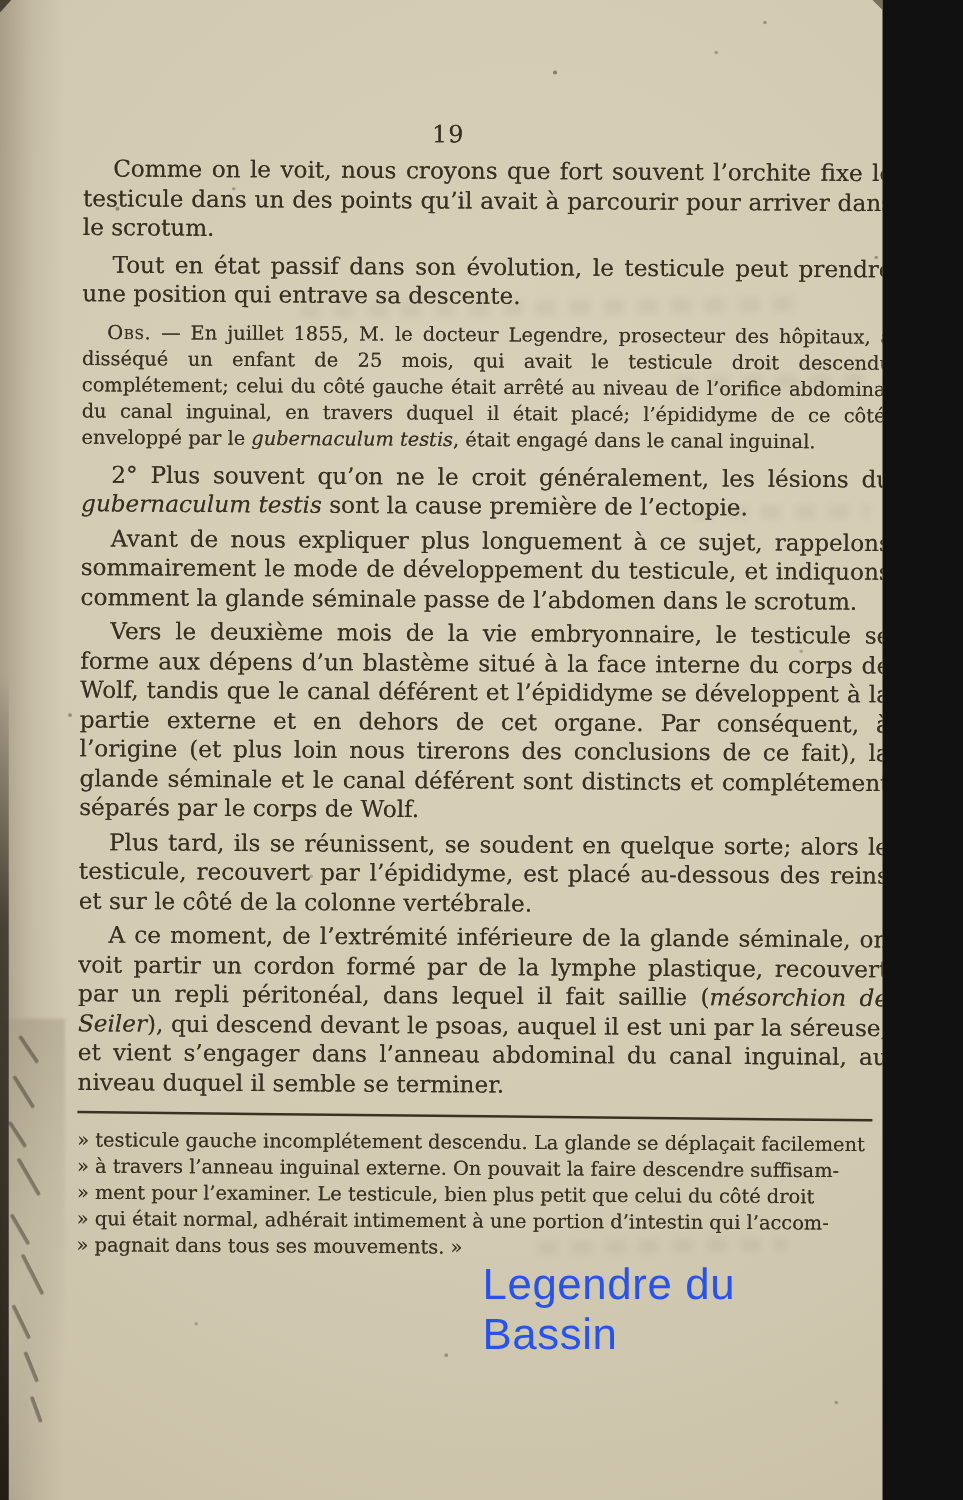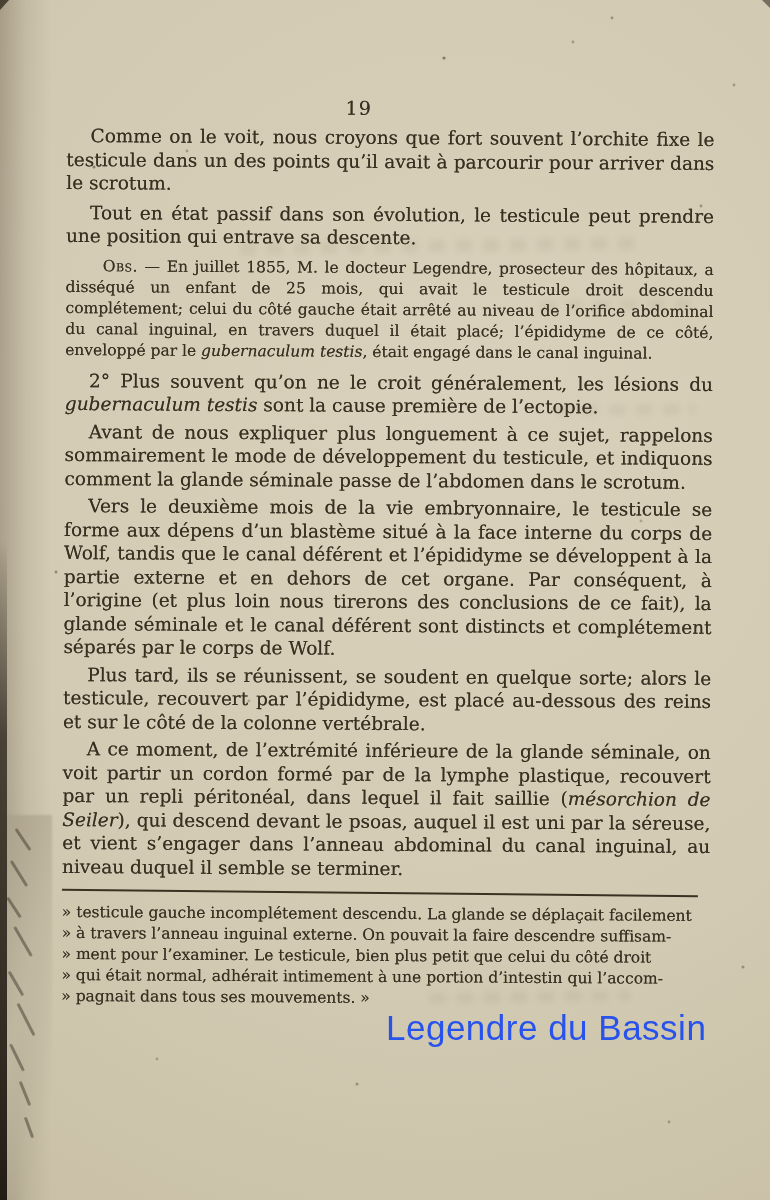--- a/index.html
+++ b/index.html
@@ -1,17 +1,17 @@
 <!DOCTYPE html>
 <html><head>
 <meta charset="utf-8">
 <style>
   html,body{margin:0;padding:0;background:#111;}
   .photo{
-    position:relative;width:770px;height:1200px;overflow:hidden;
+    position:relative;width:706px;height:1200px;overflow:hidden;
     background:
       radial-gradient(130% 90% at 58% 36%, #dad1bc 0%, #d3cab3 50%, #c9c0a7 82%, #b8ae93 100%);
     font-family:"DejaVu Serif","Liberation Serif",serif;
   }
   
   .gutter{position:absolute;left:0;top:0;bottom:0;width:52px;
     background:linear-gradient(to right, rgba(82,70,52,.32), rgba(82,70,52,.10) 50%, rgba(82,70,52,0));}
   .edge-dark{position:absolute;left:0;top:540px;bottom:0;width:7px;
     background:linear-gradient(to bottom, rgba(30,24,16,0), rgba(35,28,20,.72) 30%, rgba(22,17,11,.92));}
   .page-stack{position:absolute;left:0;top:815px;width:52px;height:385px;
@@ -35,21 +35,21 @@
     background:repeating-linear-gradient(90deg, rgba(95,92,66,.5) 0 16px, rgba(95,92,66,0) 16px 27px);}
   
   .textblock{position:absolute;left:64px;top:96px;width:648px;color:#382f21;
     transform:rotate(.35deg);text-shadow:0 0 .5px rgba(56,47,33,.75);}
   .pageno{text-align:center;font-size:19px;letter-spacing:1px;transform:translateX(-32px);
     margin:0 0 6px 0;line-height:24px;}
   p{margin:0;}
   .body{font-size:18.5px;line-height:23.5px;text-align:justify;text-indent:24px;margin-top:4px;}
   .obs{font-size:15.5px;line-height:21px;text-align:justify;text-indent:20px;margin-top:8px;}
   .mt6{margin-top:6px;} .mt8{margin-top:8px;}
-  .sc{font-variant:small-caps;letter-spacing:.5px;margin-left:17px;}
+  .sc{font-variant:small-caps;letter-spacing:.5px;}
   .it{font-style:italic;}
   .rule{margin-top:12px;height:2px;width:636px;background:#3a3122;transform:rotate(.25deg);}
   .footnote{margin-top:10px;font-size:15.5px;line-height:21px;}
   .footnote div{white-space:nowrap;}
   .watermark{position:absolute;left:386px;top:1008px;z-index:5;
     font-family:"Liberation Sans",sans-serif;font-size:35px;font-weight:400;
     color:#1e4cf0;letter-spacing:.5px;opacity:.95;}
 </style>
 </head>
 <body>

